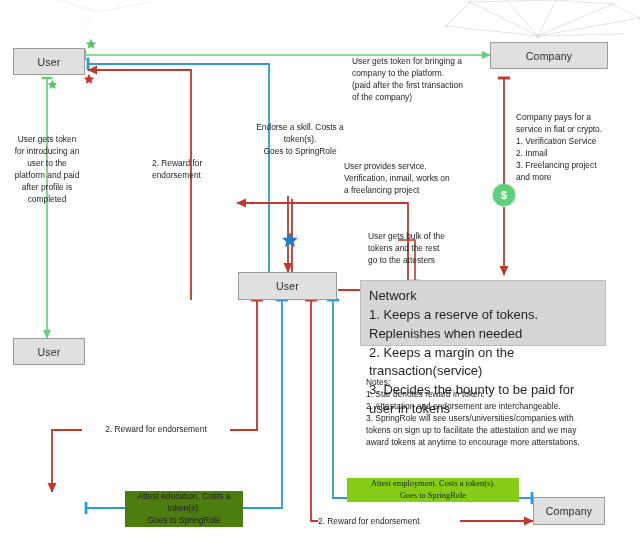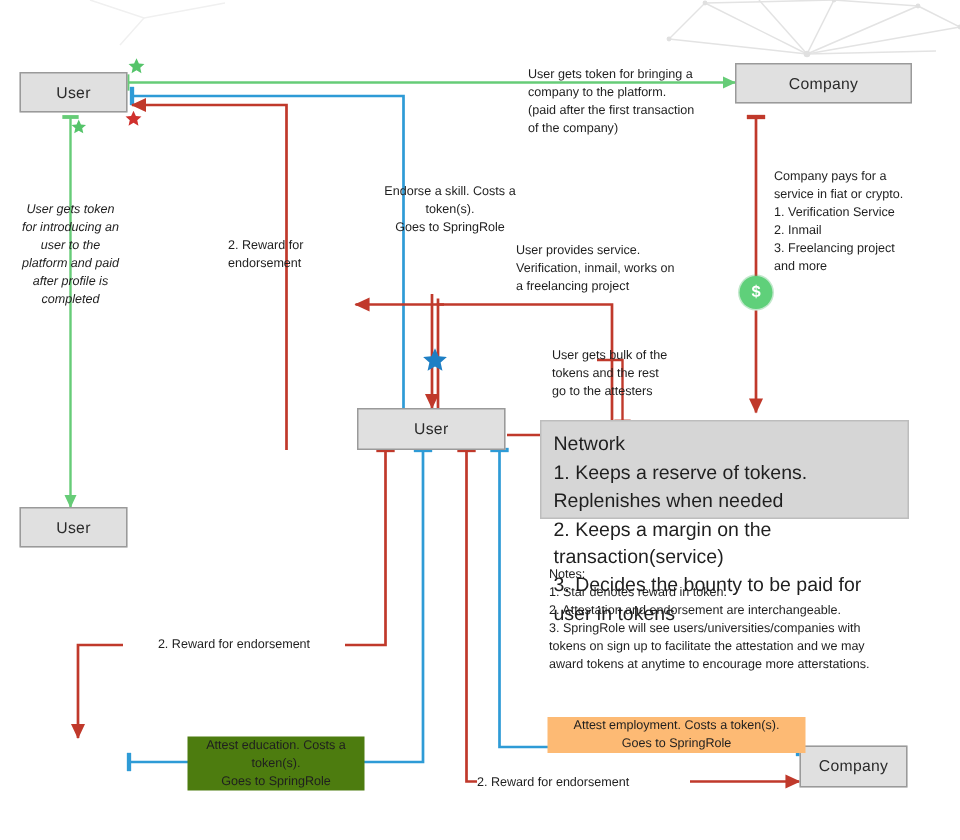--- a/index.html
+++ b/index.html
@@ -169,35 +169,35 @@
 
   <div class="netbox" style="left:360px;top:280px;width:246px;height:66px;">Network
 1. Keeps a reserve of tokens. Replenishes when needed
 2. Keeps a margin on the transaction(service)
 3. Decides the bounty to be paid for user in tokens</div>
 
   <div class="coin" style="left:493px;top:184px;">
     <span>$</span>
   </div>
 
-  <div class="txt c" style="left:3px;top:134px;width:88px;font-style:italic;">User gets token
+  <div class="txt c" style="left:3px;top:134px;width:88px;">User gets token
 for introducing an
 user to the
 platform and paid
 after profile is
 completed</div>
 
   <div class="txt l" style="left:152px;top:158px;width:82px;">2. Reward for
 endorsement</div>
 
   <div class="txt c" style="left:240px;top:122px;width:120px;">Endorse a skill. Costs a
 token(s).
 Goes to SpringRole</div>
 
-  <div class="txt l" style="left:352px;top:44px;width:160px;">User gets token for bringing a
+  <div class="txt l" style="left:352px;top:56px;width:160px;">User gets token for bringing a
 company to the platform.
 (paid after the first transaction
 of the company)</div>
 
   <div class="txt l" style="left:516px;top:88px;width:124px;margin-top:24px;">Company pays for a
 service in fiat or crypto.
 1. Verification Service
 2. Inmail
 3. Freelancing project
 and more</div>
@@ -216,18 +216,18 @@
 3. SpringRole will see users/universities/companies with
 tokens on sign up to facilitate the attestation and we may
 award tokens at anytime to encourage more atterstations.</div>
 
   <div class="txt c" style="left:82px;top:424px;width:148px;background:#ffffff;">2. Reward for endorsement</div>
 
   <div class="txt c" style="left:125px;top:491px;width:118px;background:#4d7c0f;">Attest education. Costs a
 token(s).
 Goes to SpringRole</div>
 
-  <div class="txt c" style="left:365px;top:478px;width:172px;background:#fdba74;">Attest employment. Costs a token(s).
+  <div class="txt c" style="left:347px;top:478px;width:172px;background:#84cc16;font-family:Liberation Serif, serif;">Attest employment. Costs a token(s).
 Goes to SpringRole</div>
 
   <div class="txt l" style="left:318px;top:516px;width:142px;background:#ffffff;">2. Reward for endorsement</div>
 
 </div>
 
 </body></html>

